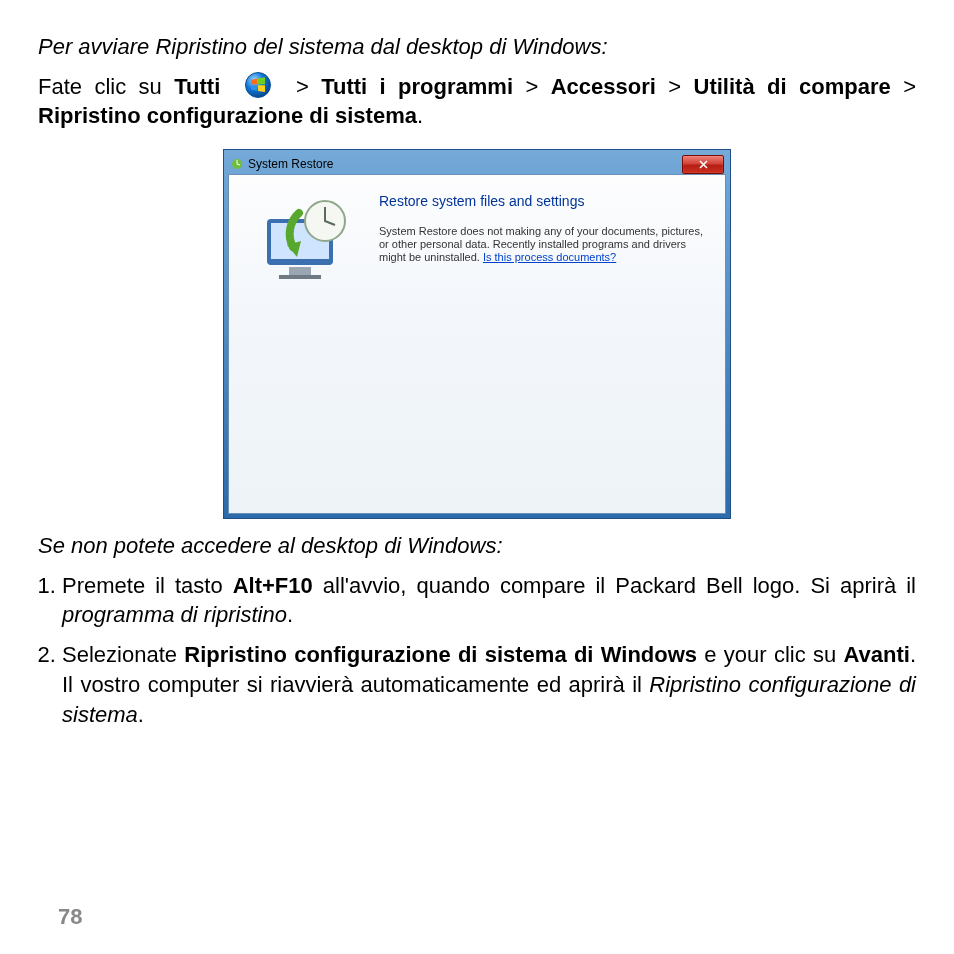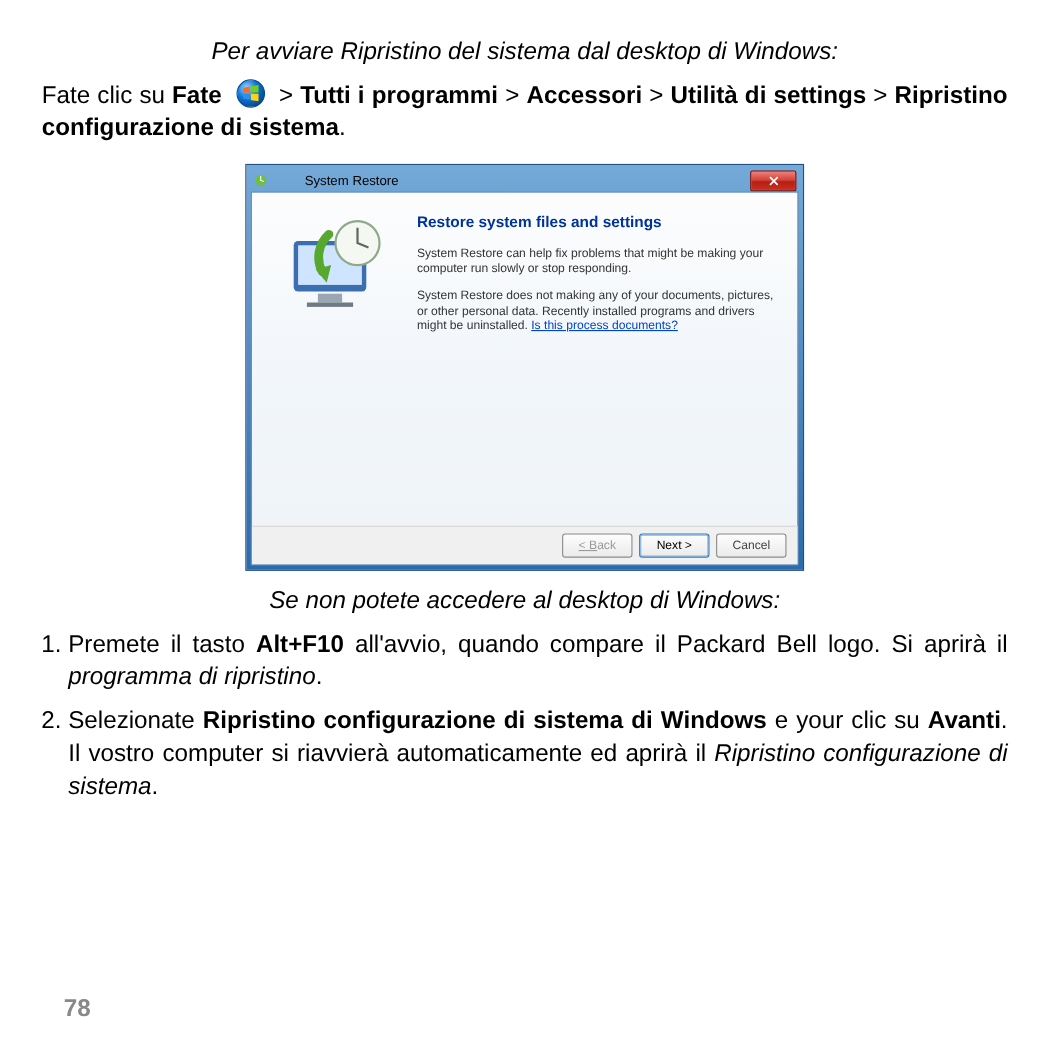--- a/index.html
+++ b/index.html
@@ -21,21 +21,20 @@
   }
 
   .heading-italic {
     font-style: italic;
     margin-bottom: 6px;
   }
 
   .para {
     line-height: 1.35;
     margin-bottom: 10px;
-    text-align: center;
   }
 
   .justify {
     text-align: justify;
   }
 
   .start-orb {
     display: inline-block;
     width: 24px;
     height: 24px;
@@ -66,21 +65,20 @@
     font-size: 11px;
     font-family: "Segoe UI", Tahoma, Arial, sans-serif;
   }
   .titlebar {
     display: flex;
     align-items: center;
     height: 20px;
     padding: 0 2px;
     color: #000;
     font-size: 12px;
-    gap: 29px;
   }
   .titlebar .win-icon {
     width: 14px; height: 14px;
     margin-right: 4px;
     display: inline-flex;
     align-items: center;
     justify-content: center;
   }
   .titlebar .spacer { flex: 1; }
   .close-btn {
@@ -115,21 +113,21 @@
     justify-content: center;
     padding-top: 16px;
   }
   .text-pane {
     flex: 1;
     padding: 18px 16px 0 0;
     color: #333;
   }
   .text-pane h2 {
     font-size: 14px;
-    font-weight: bold;
+    font-weight: normal;
     color: #003399;
     margin: 0 0 16px 0;
   }
   .text-pane p {
     font-size: 11px;
     line-height: 1.2;
     margin: 0 0 12px 0;
     color: #333;
   }
   .text-pane a {
@@ -192,35 +190,35 @@
 </style>
 </head>
 <body>
 
 <div class="page">
 
   <div class="heading-italic para">Per avviare Ripristino del sistema dal desktop di Windows:</div>
 
   <div class="para justify">
     <span>Fate clic su </span>
-    <b>Fate</b>
+    <b>Tutti</b>
     &nbsp;<span class="start-orb">
       <svg viewBox="0 0 20 20">
         <path d="M3 4.8 L9 3.7 L9 9.2 L3 9.2 Z" fill="#ff6b1a"></path>
         <path d="M10 3.5 L17 2.3 L17 9.2 L10 9.2 Z" fill="#6fcf1f"></path>
         <path d="M3 10.2 L9 10.2 L9 15.7 L3 14.6 Z" fill="#2e8fe6"></path>
         <path d="M10 10.2 L17 10.2 L17 17.1 L10 15.9 Z" fill="#ffd21a"></path>
       </svg>
     </span>&nbsp;
     <span> &gt; </span>
     <b>Tutti i programmi</b>
     <span> &gt; </span>
     <b>Accessori</b>
     <span> &gt; </span>
-    <b>Utilità di settings</b>
+    <b>Utilità di compare</b>
     <span> &gt; </span>
     <b>Ripristino configurazione di sistema</b>.
   </div>
 
   <div class="dialog-wrap">
     <div class="dialog">
       <div class="titlebar">
         <span class="win-icon">
           <svg viewBox="0 0 14 14">
               <circle cx="7" cy="7" r="5" fill="#6fbf3f"></circle>
@@ -244,36 +242,24 @@
               <rect x="40" y="76" width="22" height="8" fill="#9aa6b2"></rect>
               <rect x="30" y="84" width="42" height="4" fill="#6f7a85"></rect>
               <circle cx="76" cy="30" r="20" fill="#f4f7f2" stroke="#8ea889" stroke-width="2"></circle>
               <path d="M76 16 L76 30 L86 34" stroke="#5a6b58" stroke-width="2" fill="none"></path>
               <path d="M50 22 A28 28 0 0 0 44 56" stroke="#57a82d" stroke-width="8" fill="none" stroke-linecap="round"></path>
               <polygon points="38,54 52,50 48,66" fill="#57a82d"></polygon>
             </svg>
           </div>
           <div class="text-pane">
             <h2>Restore system files and settings</h2>
-            <p>System Restore can help fix problems that might be making your computer run slowly or stop responding.</p>
             <p>
               <span>System Restore does not making any of your documents, pictures, or other personal data. Recently installed programs and drivers might be uninstalled. </span><a href="#">Is this process documents?</a>
             </p>
           </div>
-        </div>
-        <div class="button-bar">
-          <span class="win-btn disabled">
-            <span><u>&lt; B</u>ack</span>
-          </span>
-          <span class="win-btn default">
-            <span>Next &gt;</span>
-          </span>
-          <span class="win-btn">
-            <span>Cancel</span>
-          </span>
         </div>
       </div>
     </div>
   </div>
 
   <div class="heading-italic para">Se non potete accedere al desktop di Windows:</div>
 
   <ol class="ol">
     <li>
       <span>Premete il tasto </span><b>Alt+F10</b><span> all'avvio, quando compare il Packard Bell logo. Si aprirà il </span><i>programma di ripristino</i><span>.</span>

